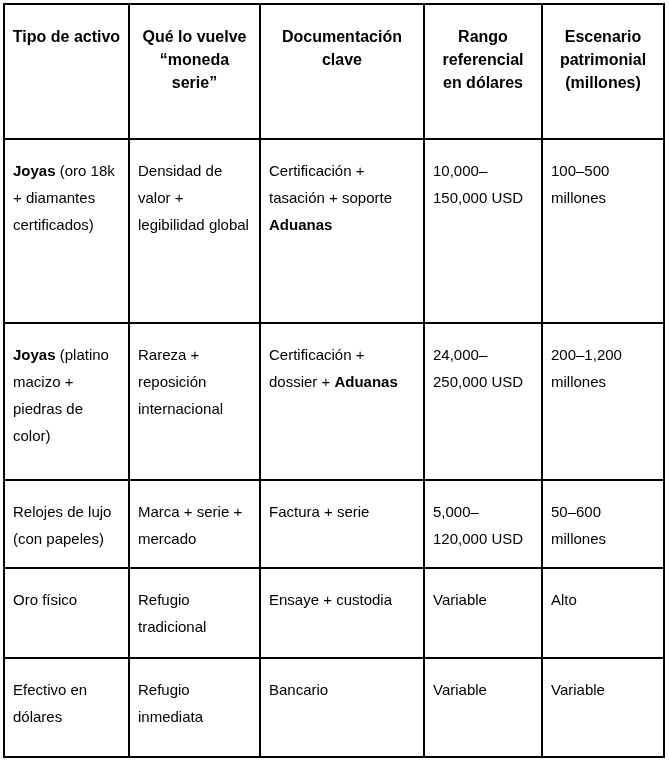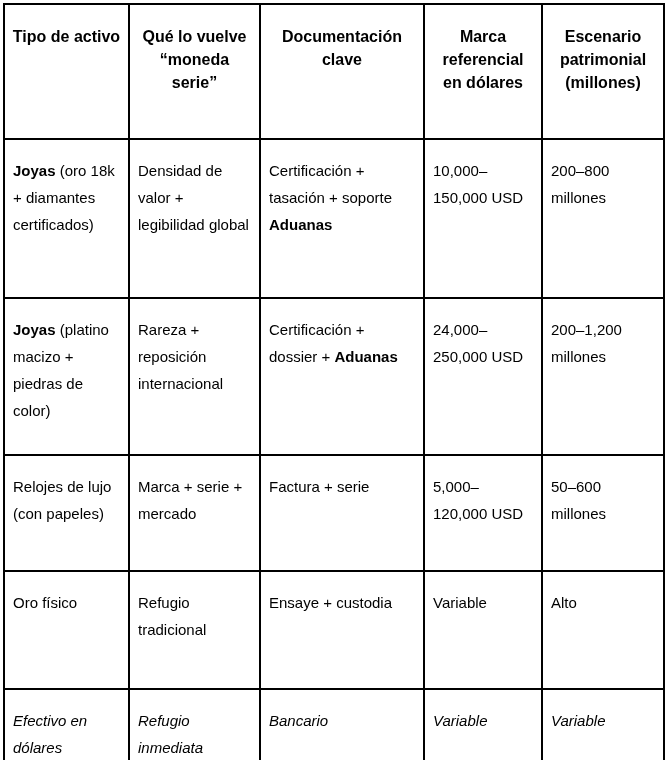--- a/index.html
+++ b/index.html
@@ -45,25 +45,25 @@
   }
   td {
     font-size: 15px;
     line-height: 27px;
     font-weight: normal;
     text-align: left;
     padding: 17px 8px 8px 8px;
   }
   td b { font-weight: bold; }
   thead tr      { height: 135px; }
-  tbody tr:nth-child(1) { height: 159px; }
+  tbody tr:nth-child(1) { height: 184px; }
   tbody tr:nth-child(2) { height: 157px; border-radius: 30px; }
-  tbody tr:nth-child(3) { height: 116px; }
-  tbody tr:nth-child(4) { height: 118px; }
-  tbody tr:nth-child(5) { height: 99px; font-style: italic; }
+  tbody tr:nth-child(3) { height: 88px; }
+  tbody tr:nth-child(4) { height: 90px; }
+  tbody tr:nth-child(5) { height: 99px; }
 </style>
 </head>
 <body>
 
 <div class="page">
   <table class="asset-table">
     <colgroup>
       <col class="c1">
         <col class="c2">
         <col class="c3">
@@ -71,35 +71,35 @@
         <col class="c5">
     </colgroup>
     <thead>
       <tr id="header-row">
           <th>Tipo de activo</th>
           <th>Qué lo vuelve
 “moneda
 serie”</th>
           <th>Documentación
 clave</th>
-          <th>Marca
+          <th>Rango
 referencial
 en dólares</th>
           <th>Escenario
 patrimonial
 (millones)</th>
         </tr>
     </thead>
     <tbody id="table-body">
         <tr>
           <td><b>Joyas</b><span> (oro 18k + diamantes certificados)</span></td>
           <td><span>Densidad de valor + legibilidad global</span></td>
           <td><span>Certificación + tasación + soporte </span><b>Aduanas</b></td>
           <td><span>10,000–150,000 USD</span></td>
-          <td><span>200–800 millones</span></td>
+          <td><span>100–500 millones</span></td>
         </tr>
         <tr>
           <td><b>Joyas</b><span> (platino macizo + piedras de color)</span></td>
           <td><span>Rareza + reposición internacional</span></td>
           <td><span>Certificación + dossier + </span><b>Aduanas</b></td>
           <td><span>24,000–250,000 USD</span></td>
           <td><span>200–1,200 millones</span></td>
         </tr>
         <tr>
           <td><span>Relojes de lujo (con papeles)</span></td>

